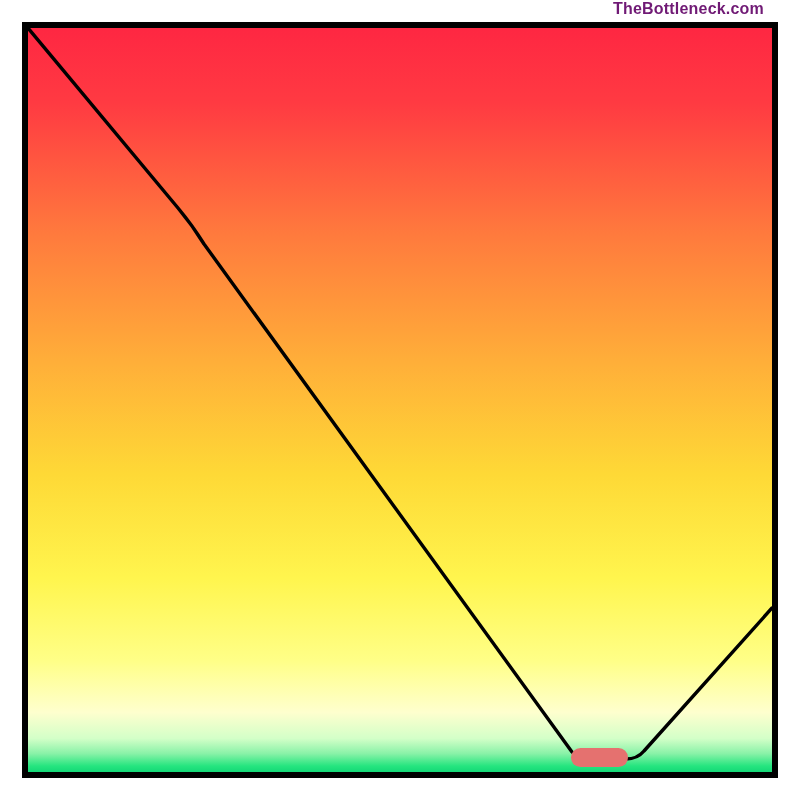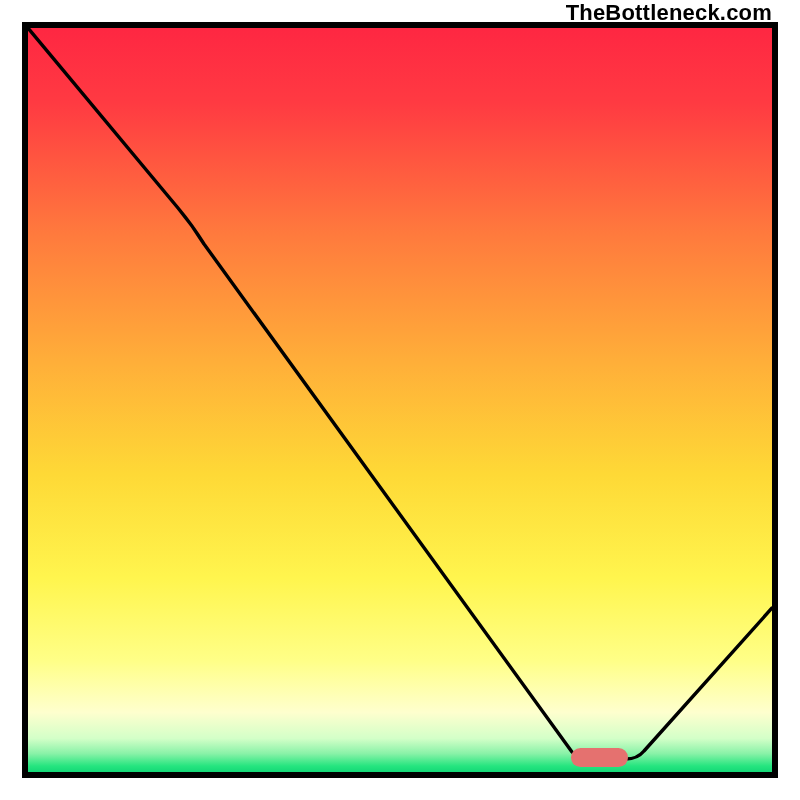--- a/index.html
+++ b/index.html
@@ -20,24 +20,24 @@
     box-sizing: border-box;
     overflow: hidden;
   }
   .plot-area {
     position: absolute;
     inset: 0;
   }
   .watermark {
     position: absolute;
     top: 0px;
-    right: 28px;
-    font-size: 22px;
+    right: 36px;
+    font-size: 16px;
     font-weight: 600;
-    color: #000000;
+    color: #701a75;
     letter-spacing: 0.2px;
   }
   svg {
     display: block;
   }
   .pill {
     fill: #e5716f;
   }
   .curve {
     fill: none;

